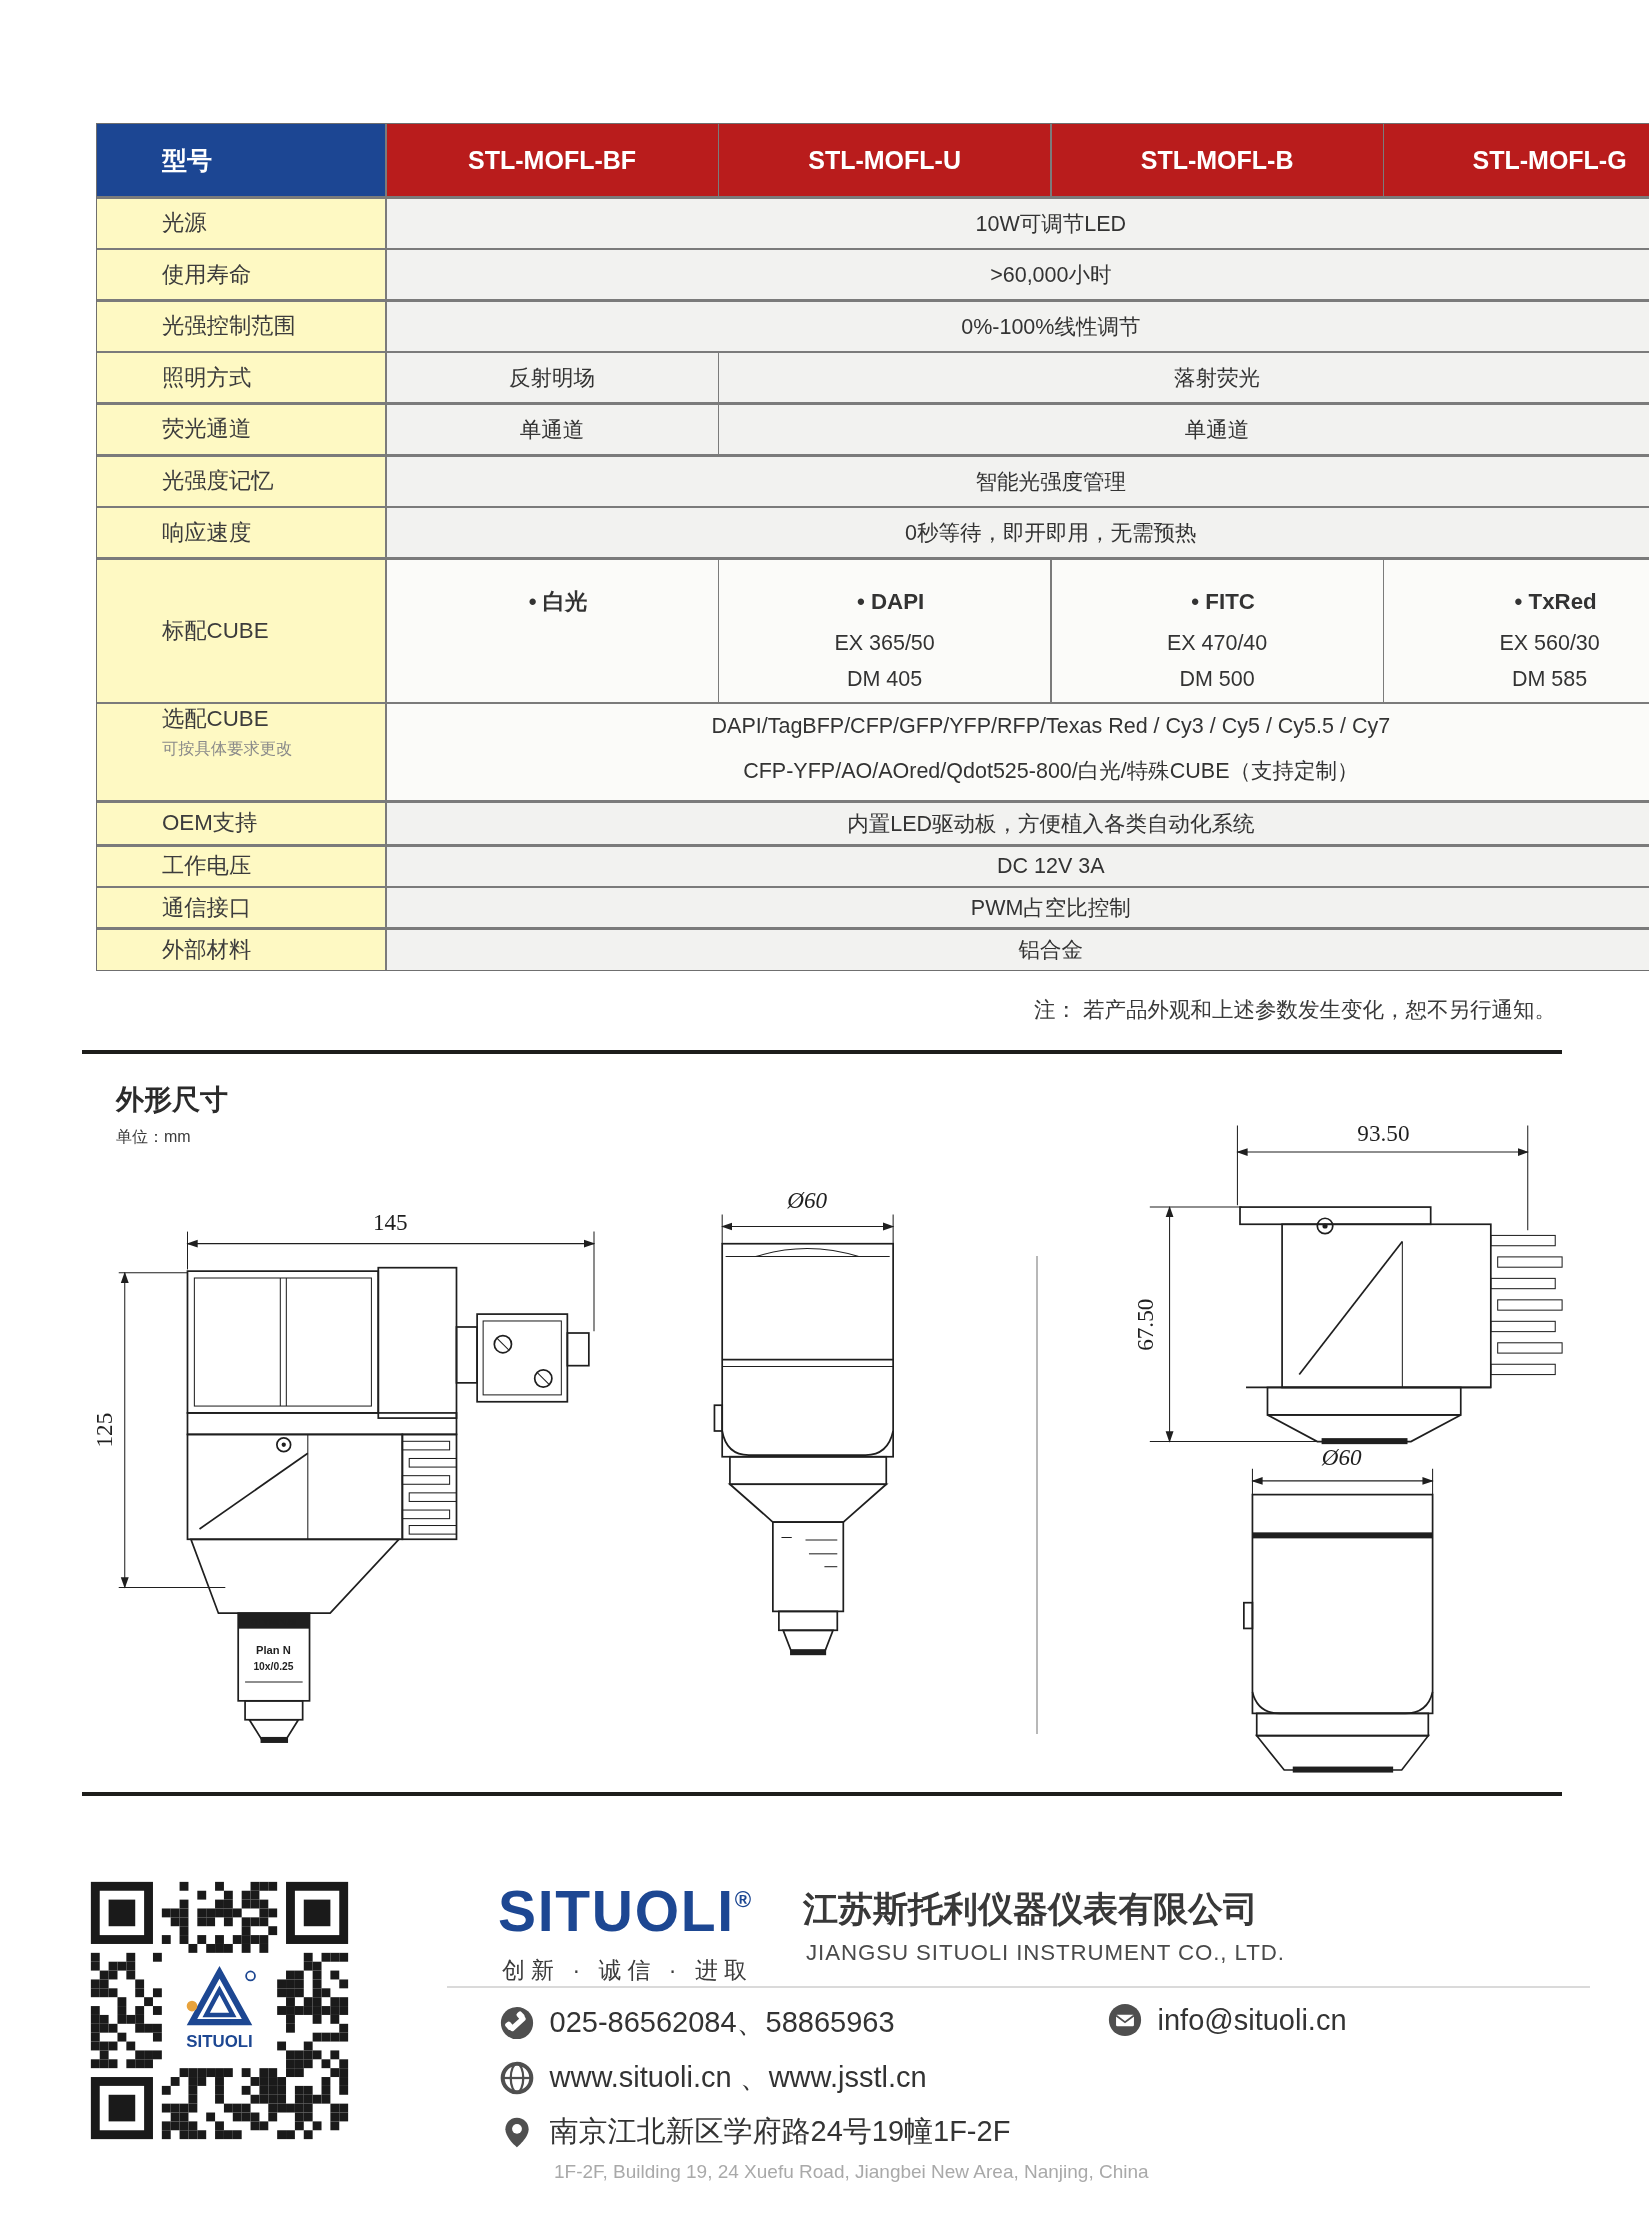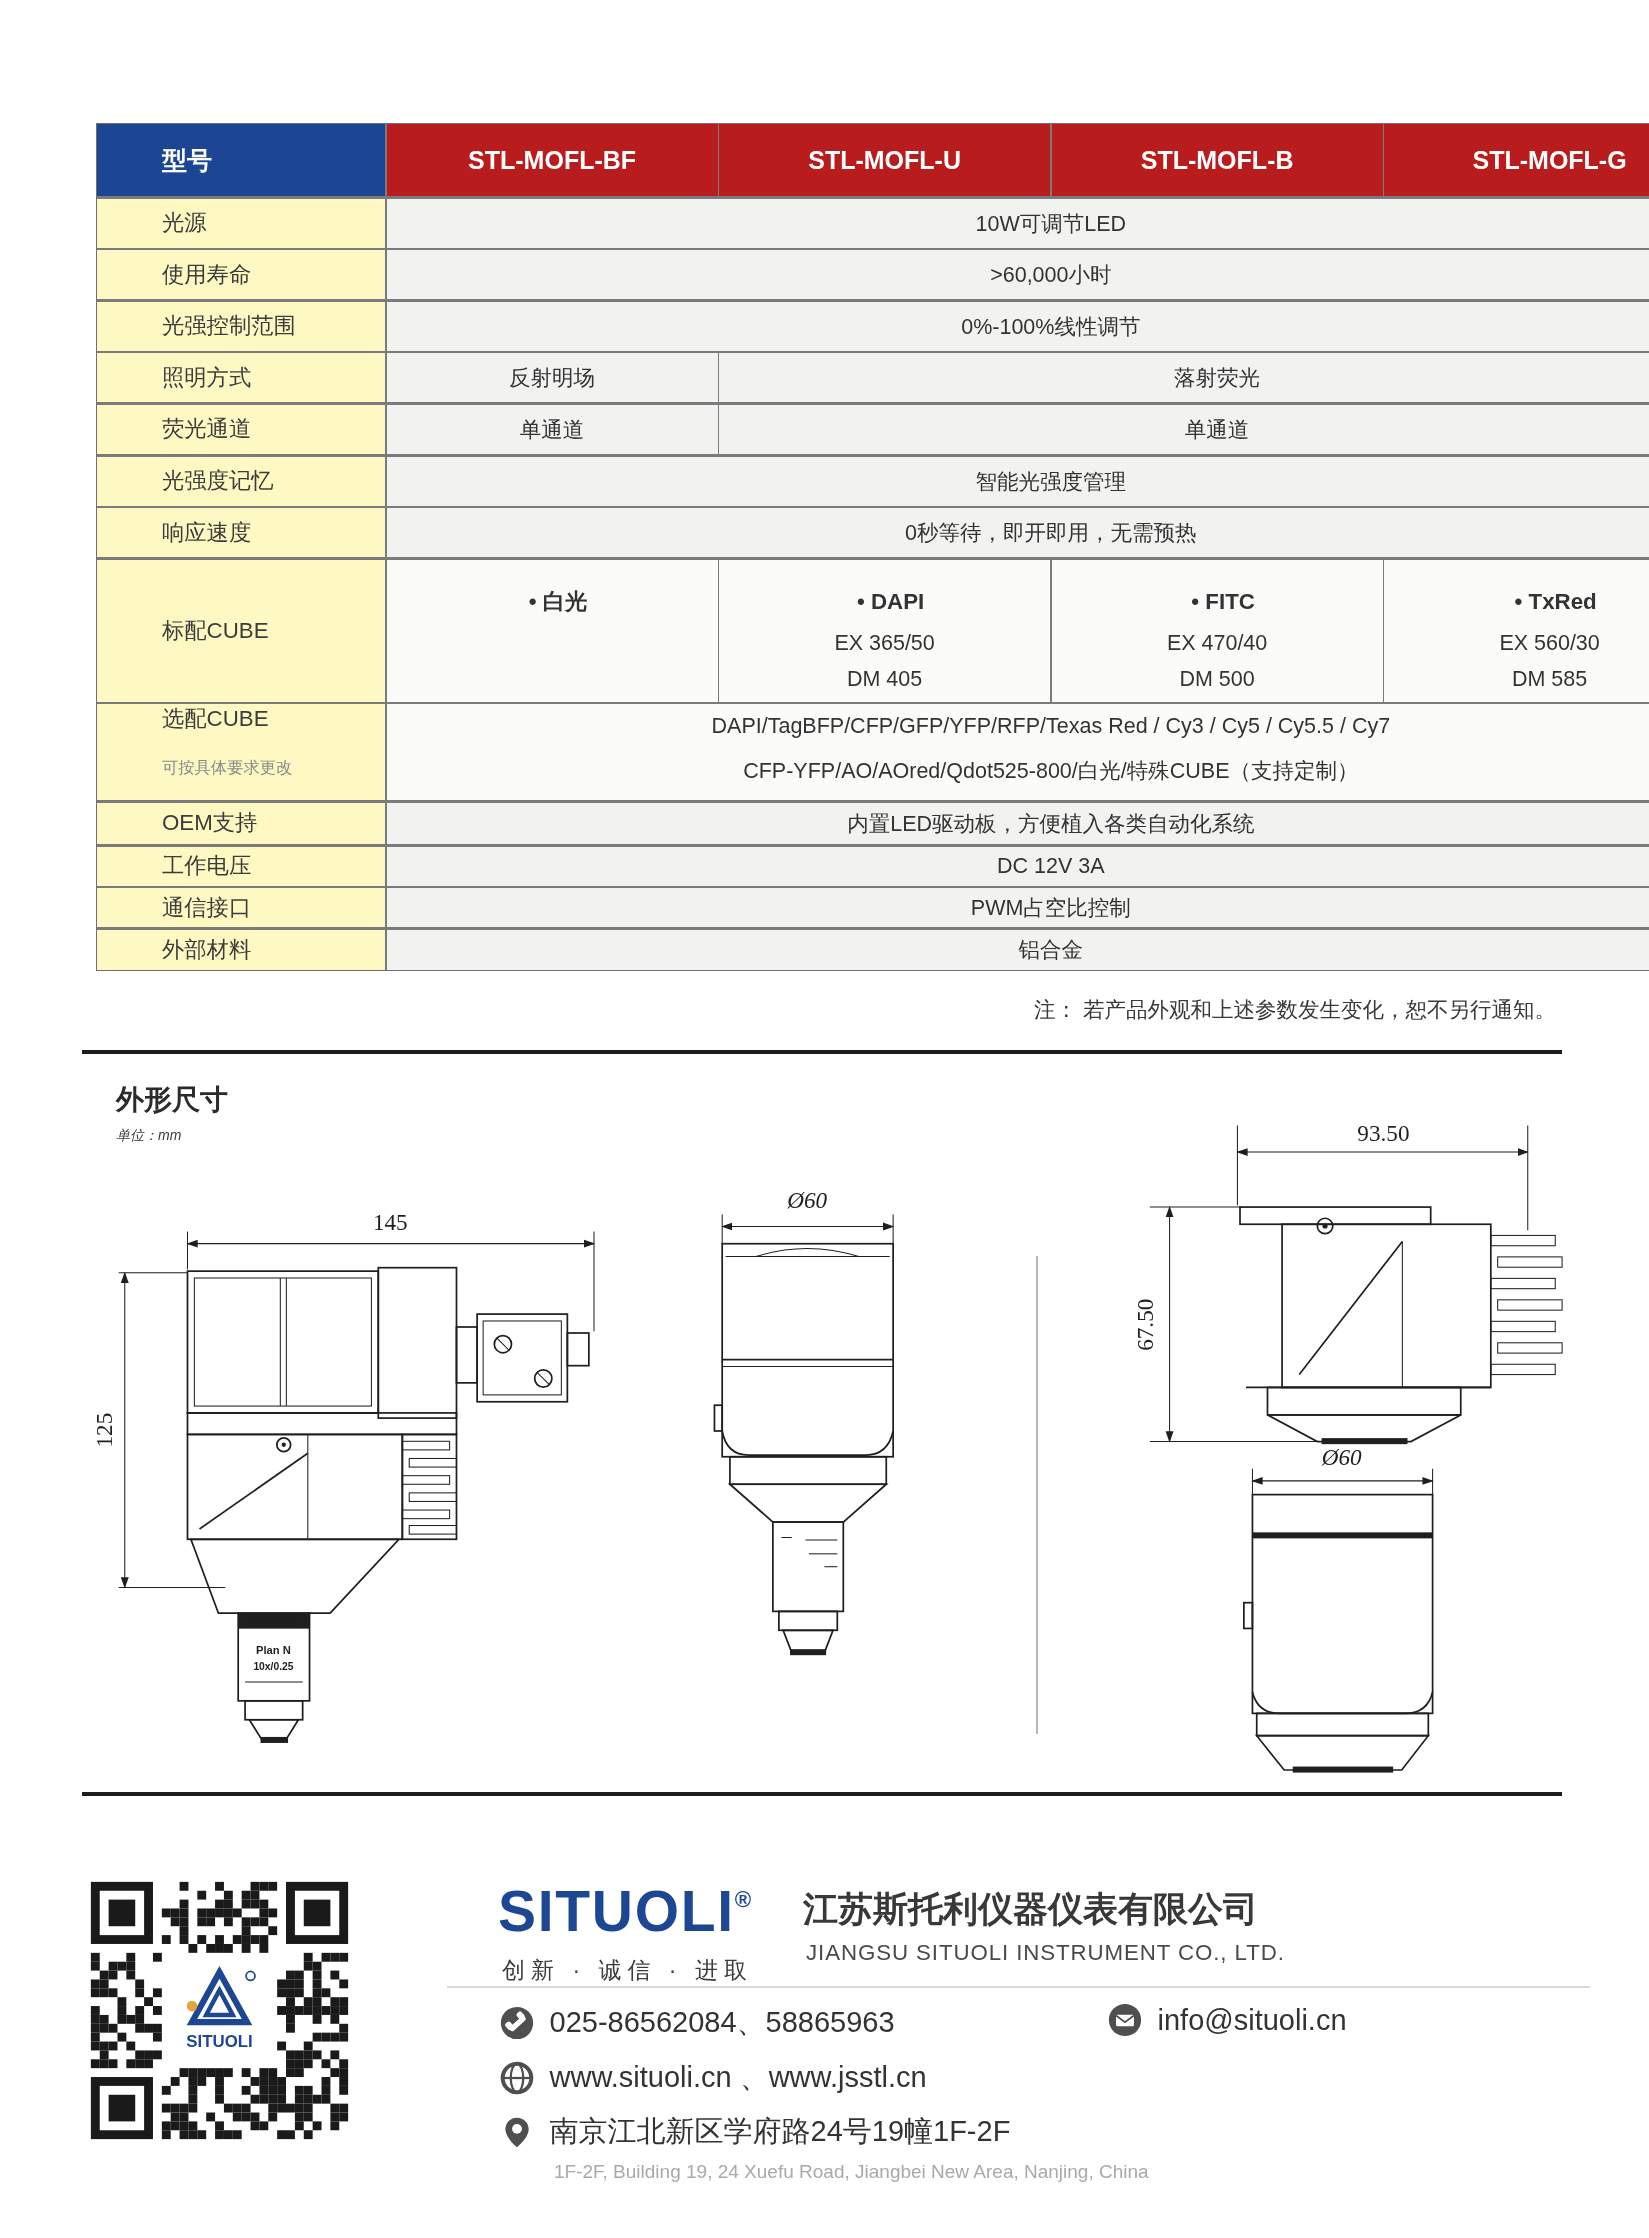--- a/index.html
+++ b/index.html
@@ -18,30 +18,30 @@
   }
   .cell { display:flex; align-items:center; justify-content:center; background:#f2f2f0; color:#333; font-size:21.5px; text-align:center; }
   .cell.lbl { justify-content:flex-start; padding-left:65px; background:#fef9c3; color:#3c3c3c; font-size:22.3px; text-align:left; }
   .cell.hdr { background:#b91c1c; color:#fff; font-weight:bold; font-size:25px; }
   .cell.hdr.lbl { background:#1c4693; color:#fff; }
   .span4 { grid-column:span 4; }
   .span3 { grid-column:span 3; }
   .cube { flex-direction:column; justify-content:flex-start; padding-top:24px; background:#fbfbf9; line-height:36px; }
   .cube .t { font-weight:bold; font-size:22.3px; margin-bottom:5.2px;margin-left:12px; }
   .optcell { flex-direction:column; justify-content:flex-start; background:#fbfbf9; line-height:45px; }
-  .lblstack { flex-direction:column; align-items:flex-start; justify-content:center; gap:23px; }
+  .lblstack { flex-direction:column; align-items:flex-start; justify-content:center; gap:4px; }
   .sublbl { font-size:16.3px; color:#8a8a8a; }
 
   .note { position:absolute; top:995px; right:93px; font-size:21.5px; color:#3a3a3a; }
 
   .rule { position:absolute; left:82px; width:1480px; height:4.3px; background:#1d1d1b; }
   .rule1 { top:1050px; } .rule2 { top:1792px; }
 
   .dim-title { position:absolute; left:116px; top:1081px; font-size:28px; font-weight:bold; color:#2b2b2b; }
-  .dim-unit  { position:absolute; left:116px; top:1127px; font-size:14px; color:#3a3a3a;font-style:italic; }
+  .dim-unit  { position:absolute; left:116px; top:1127px; font-size:16px; color:#3a3a3a; }
 
   .drawing { position:absolute; }
   .drawing svg { display:block; width:100%; height:100%; }
   .dwg-divider { position:absolute; left:1036px; top:1256px; width:1.7px; height:478px; background:#b8b8b8; }
   .ln { stroke:#1f1f1f; stroke-width:2; fill:none; }
   .thin { stroke:#1f1f1f; stroke-width:1.2; fill:none; }
   .fill { fill:#1f1f1f; stroke:none; }
   .dimtxt { font-family:"Liberation Serif", serif; font-size:27px; fill:#1f1f1f; }
   .microtxt { font-family:"Liberation Sans", sans-serif; fill:#1f1f1f; }
 

